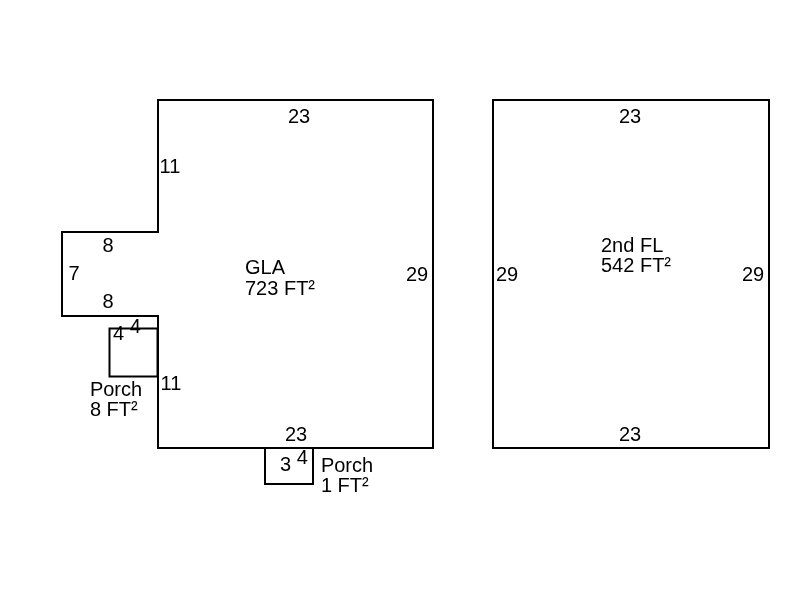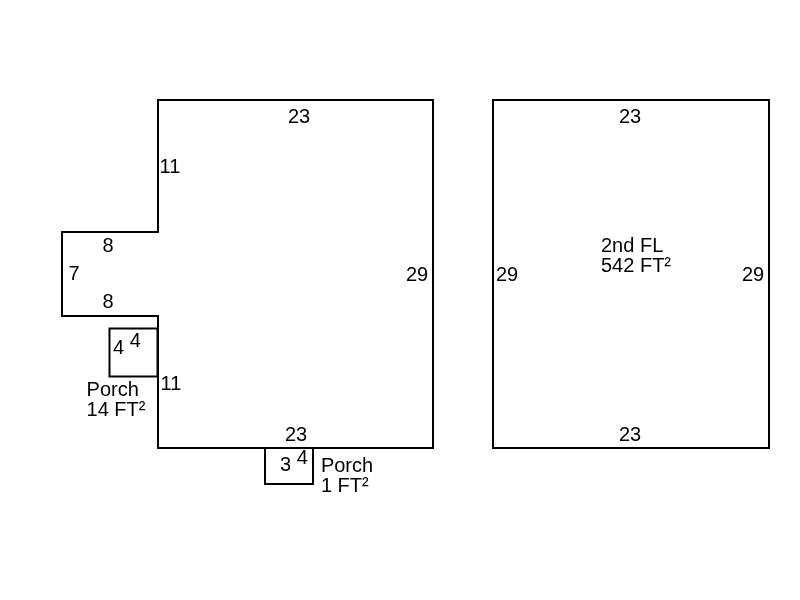--- a/index.html
+++ b/index.html
@@ -60,29 +60,33 @@
   <div class="lbl" style="left:58px; top:273px">7</div>
 
   <div class="lbl" style="left:92px; top:301px">8</div>
 
   <div class="lbl" style="left:401px; top:274px">29</div>
 
   <div class="lbl" style="left:155px; top:383px">11</div>
 
   <div class="lbl" style="left:280px; top:434px">23</div>
 
+  <div class="lbl block" style="left:264px; top:278px">
+    <div>GLA</div>
+    <div>723 FT²</div>
+  </div>
 
-  <div class="lbl pair" style="left:111px; top:347px">
+  <div class="lbl pair" style="left:111px; top:333px">
     <span>4</span>
     <span class="raised">4</span>
   </div>
 
   <div class="lbl block" style="left:100px; top:399px; line-height:20px">
     <div>Porch</div>
-    <div>14 FT²</div>
+    <div>8 FT²</div>
   </div>
 
   <div class="lbl pair" style="left:278px; top:464px">
     <span>3</span>
     <span class="raised">4</span>
   </div>
 
   <div class="lbl block" style="left:331px; top:475px; line-height:20px">
     <div>Porch</div>
     <div>1 FT²</div>

